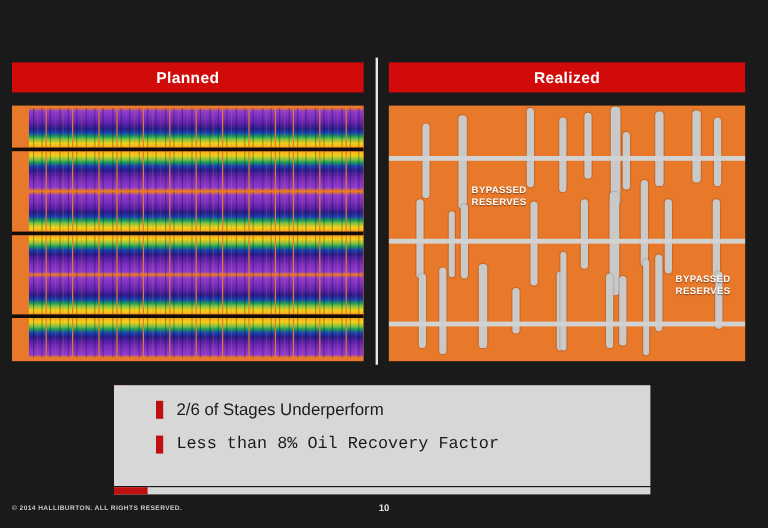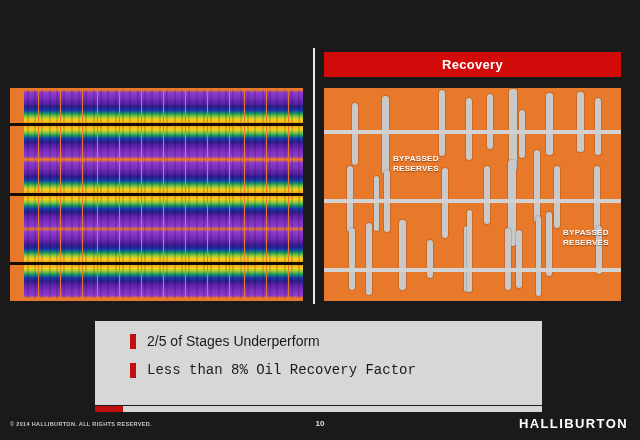--- a/index.html
+++ b/index.html
@@ -92,21 +92,22 @@
   .copyright{position:absolute;left:10px;top:421px;font-size:5.5px;color:#c9c9c9;letter-spacing:.35px;font-weight:bold;}
   .pagenum{position:absolute;left:0;top:419px;width:640px;text-align:center;font-size:8px;color:#e0e0e0;font-weight:bold;}
   .logo{position:absolute;right:12px;top:416px;font-size:13px;font-weight:bold;color:#ffffff;letter-spacing:1.4px;}
 </style>
 </head>
 <body>
 
 <div class="slide">
 
 
-  <div class="hdr" id="hdr-realized">Recovery</div>
+  <div class="hdr" id="hdr-planned">Planned</div>
+  <div class="hdr" id="hdr-realized">Realized</div>
 
   <div class="divider"></div>
 
   <div class="panel" id="panel-planned">
       <div class="frac-row" style="top: 2px; height: 33px;">
         <div class="stage grad-up" style="left: 0px;"></div>
         <div class="stage grad-up" style="left: 7.35px;"></div>
         <div class="stage grad-up" style="left: 14.7px;"></div>
         <div class="stage grad-up" style="left: 22.05px;"></div>
         <div class="stage grad-up" style="left: 29.4px;"></div>
@@ -389,29 +390,28 @@
       <div class="bypass-label" style="left: 239px; top: 140px;">
         <div>BYPASSED</div>
         <div>RESERVES</div>
       </div>
     </div>
 
   <div id="bullet-accent"></div>
   <div id="bullet-box">
     <div class="bullet-row" id="bullet-row-0">
       <span class="bullet-mark"></span>
-      <span class="bullet-text">2/5 of Stages Underperform</span>
+      <span class="bullet-text">2/6 of Stages Underperform</span>
     </div>
     <div class="bullet-row" id="bullet-row-1">
       <span class="bullet-mark"></span>
       <span class="bullet-text">Less than 8% Oil Recovery Factor</span>
     </div>
   </div>
 
   <div id="progress-track">
     <div id="progress-fill"></div>
   </div>
 
   <div class="copyright">© 2014 HALLIBURTON. ALL RIGHTS RESERVED.</div>
   <div class="pagenum">10</div>
-  <div class="logo">HALLIBURTON</div>
 
 </div>
 
 </body></html>

